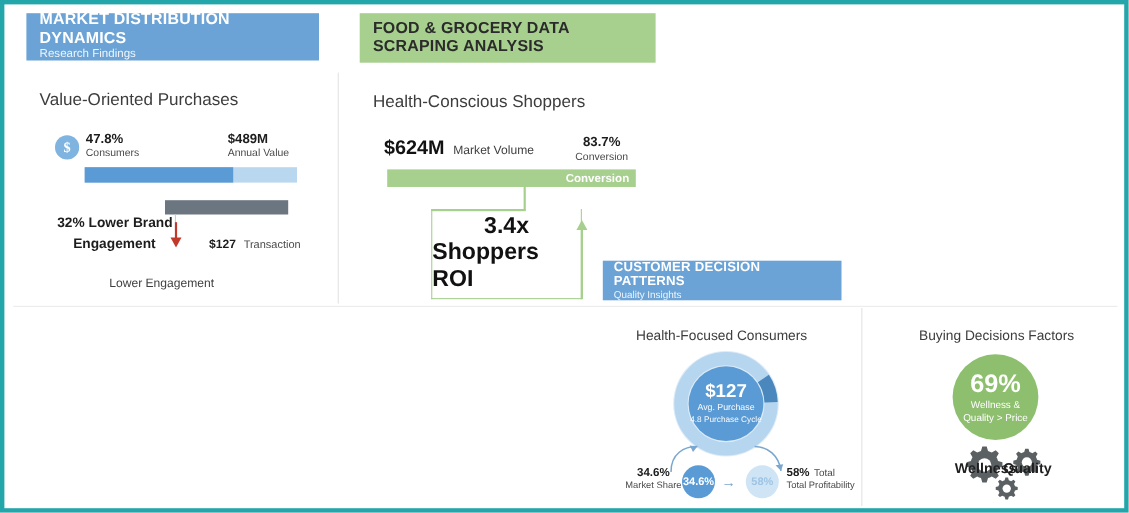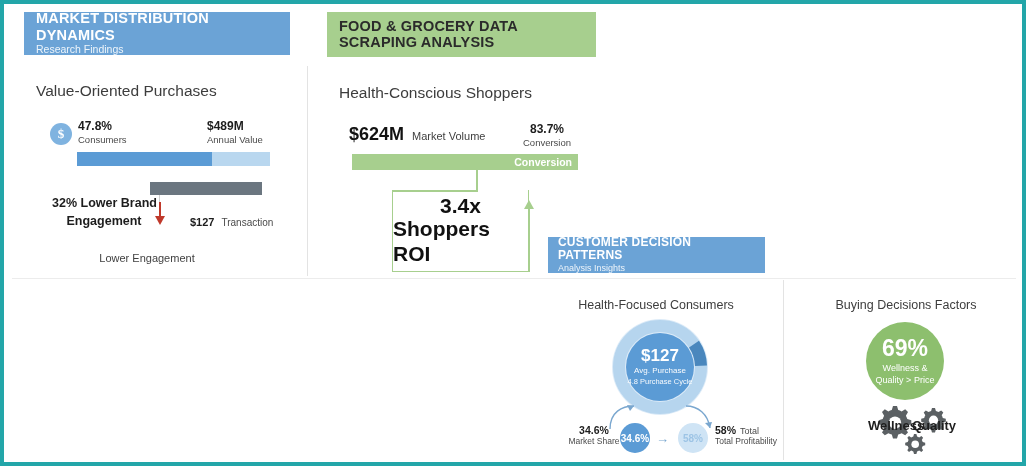--- a/index.html
+++ b/index.html
@@ -152,21 +152,21 @@
     <div class="banner-title">FOOD &amp; GROCERY DATA SCRAPING ANALYSIS</div>
   </div>
 
   <div class="banner blue" style="left:20px; top:8px; width:266px; height:43px;">
     <div class="banner-title">MARKET DISTRIBUTION DYNAMICS</div>
     <div class="banner-sub">Research Findings</div>
   </div>
 
   <div class="banner blue" style="left:544px; top:233px; width:217px; height:36px; padding:3px 8px 4px 10px;">
     <div class="banner-title" style="font-size:12px;">CUSTOMER DECISION PATTERNS</div>
-    <div class="banner-sub" style="font-size:9px;">Analysis Insights</div>
+    <div class="banner-sub" style="font-size:9px;">Quality Insights</div>
   </div>
 
 
   <div class="v-divider" style="left:303px; top:62px; height:210px;"></div>
   <div class="v-divider" style="left:779px; top:276px; height:180px;"></div>
   <div class="h-divider" style="left:8px; top:274px; width:1004px;"></div>
 
   <div class="section-title" style="left:32px; top:78px;">Value-Oriented Purchases</div>
 
   <div class="coin" style="left:46px; top:119px;">$</div>

